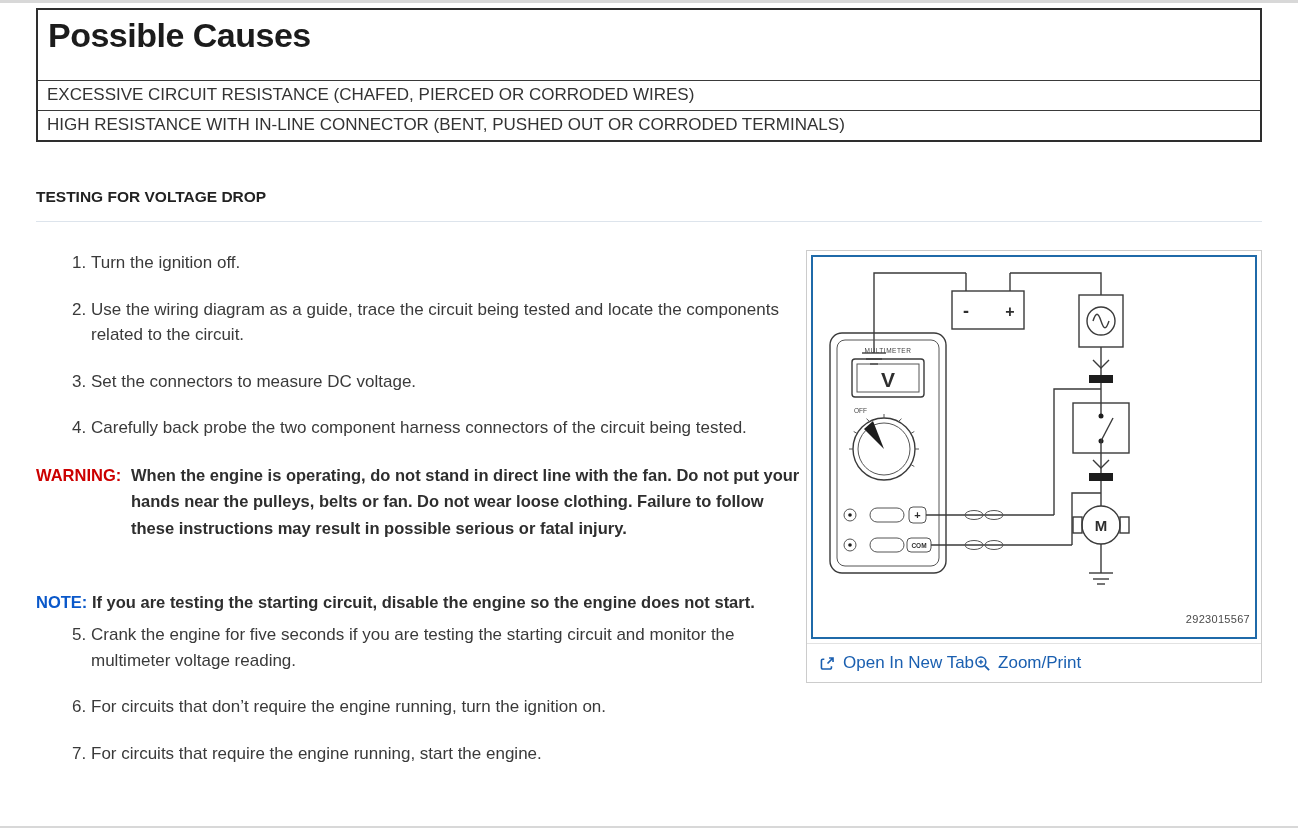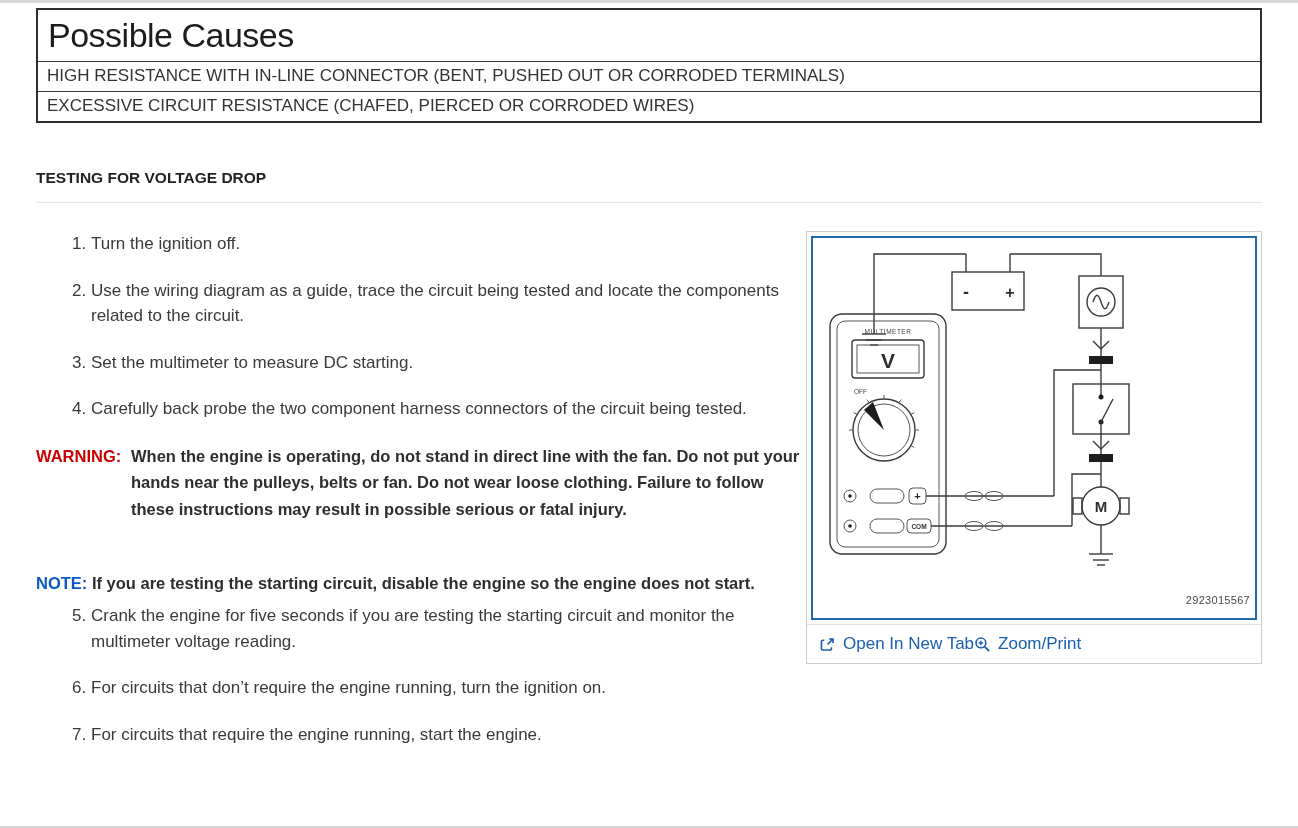--- a/index.html
+++ b/index.html
@@ -7,22 +7,22 @@
     width:1298px;height:828px;overflow:hidden;position:relative;
     font-family:"Liberation Sans", sans-serif;color:#333;
   }
   .top-edge{height:3px;background:#d8d8d8;width:100%;}
   .bottom-edge{position:absolute;bottom:0;left:0;height:2px;background:#d8d8d8;width:100%;}
   .content{padding:5px 36px 0 36px;}
 
   
   .pc-table{border:2px solid #2e2e2e;background:#fff;}
   .pc-title{
-    margin:0;padding:6px 10px 6px 10px;
-    font-size:34px;font-weight:normal;color:#1c1c1c;letter-spacing:-0.5px;
+    margin:0;padding:6px 10px 25px 10px;
+    font-size:34px;font-weight:bold;color:#1c1c1c;letter-spacing:-0.5px;
     border-bottom:1px solid #3a3a3a;
   }
   .pc-row{
     font-size:17px;color:#333;padding:4px 9px 5px 9px;
   }
   .pc-row + .pc-row{border-top:1px solid #3a3a3a;}
 
   
   .section-heading{
     margin:46px 0 12px 0;padding:0 0 15px 0;
@@ -81,33 +81,33 @@
 </head>
 <body>
 
 <div class="page">
   <div class="top-edge"></div>
 
   <div class="content">
 
     <section class="pc-table">
       <h1 class="pc-title">Possible Causes</h1>
+      <div class="pc-row">EXCESSIVE CIRCUIT RESISTANCE (CHAFED, PIERCED OR CORRODED WIRES)</div>
       <div class="pc-row">HIGH RESISTANCE WITH IN-LINE CONNECTOR (BENT, PUSHED OUT OR CORRODED TERMINALS)</div>
-      <div class="pc-row">EXCESSIVE CIRCUIT RESISTANCE (CHAFED, PIERCED OR CORRODED WIRES)</div>
     </section>
 
     <h2 class="section-heading">TESTING FOR VOLTAGE DROP</h2>
 
     <div class="columns">
 
       <div class="left-col">
         <ol class="steps" start="1">
           <li>Turn the ignition off.</li>
           <li>Use the wiring diagram as a guide, trace the circuit being tested and locate the components related to the circuit.</li>
-          <li>Set the multimeter to measure DC starting.</li>
+          <li>Set the connectors to measure DC voltage.</li>
           <li>Carefully back probe the two component harness connectors of the circuit being tested.</li>
         </ol>
 
         <div class="warning-block">
           <span class="warning-label">WARNING:</span>
           <span class="warning-text">When the engine is operating, do not stand in direct line with the fan. Do not put your hands near the pulleys, belts or fan. Do not wear loose clothing. Failure to follow these instructions may result in possible serious or fatal injury.</span>
         </div>
 
         <p class="note-block">
           <span class="note-label">NOTE:</span>

